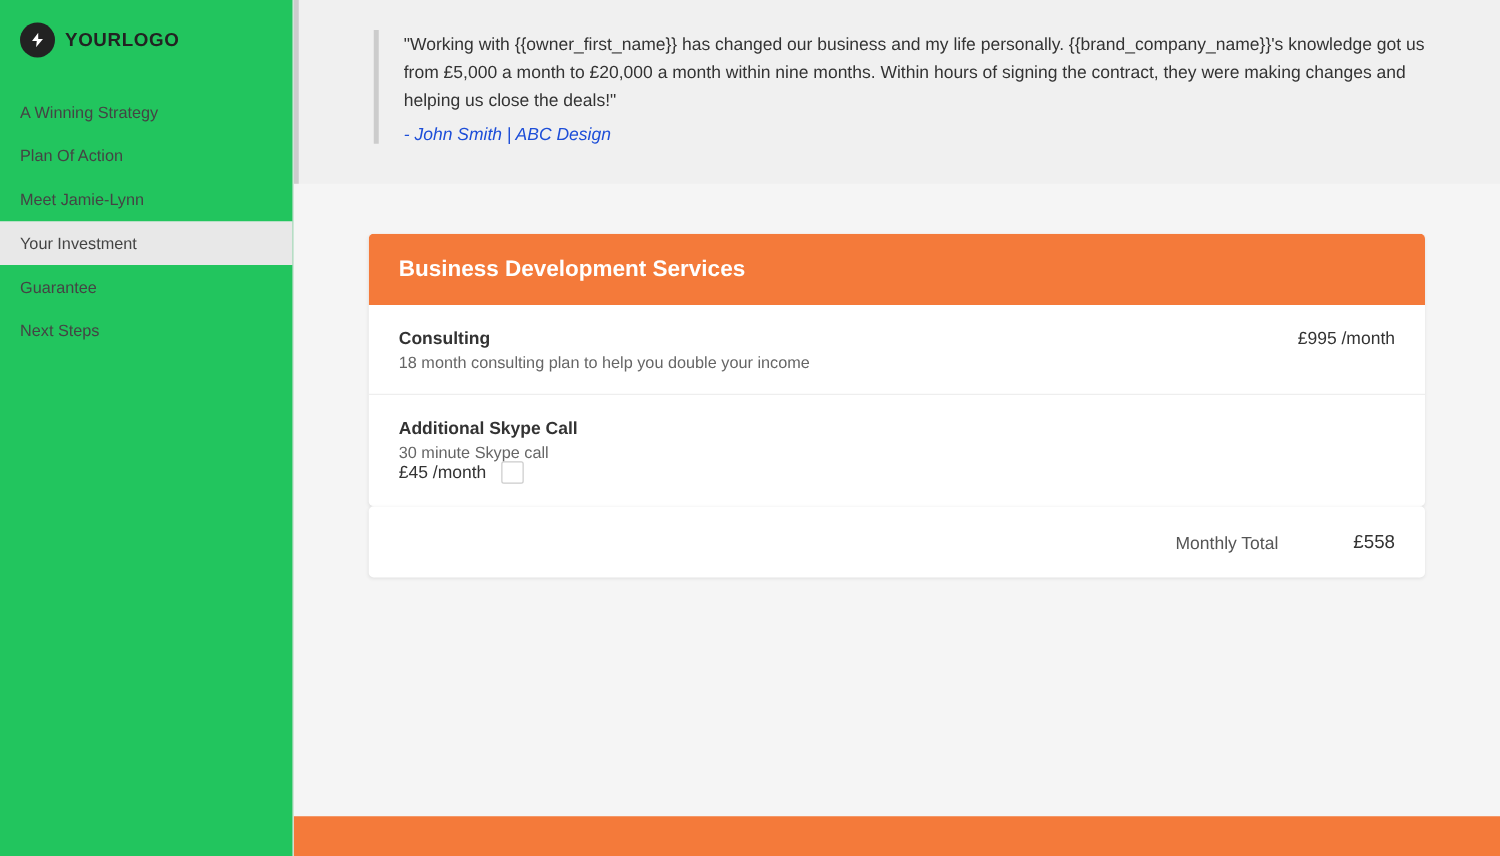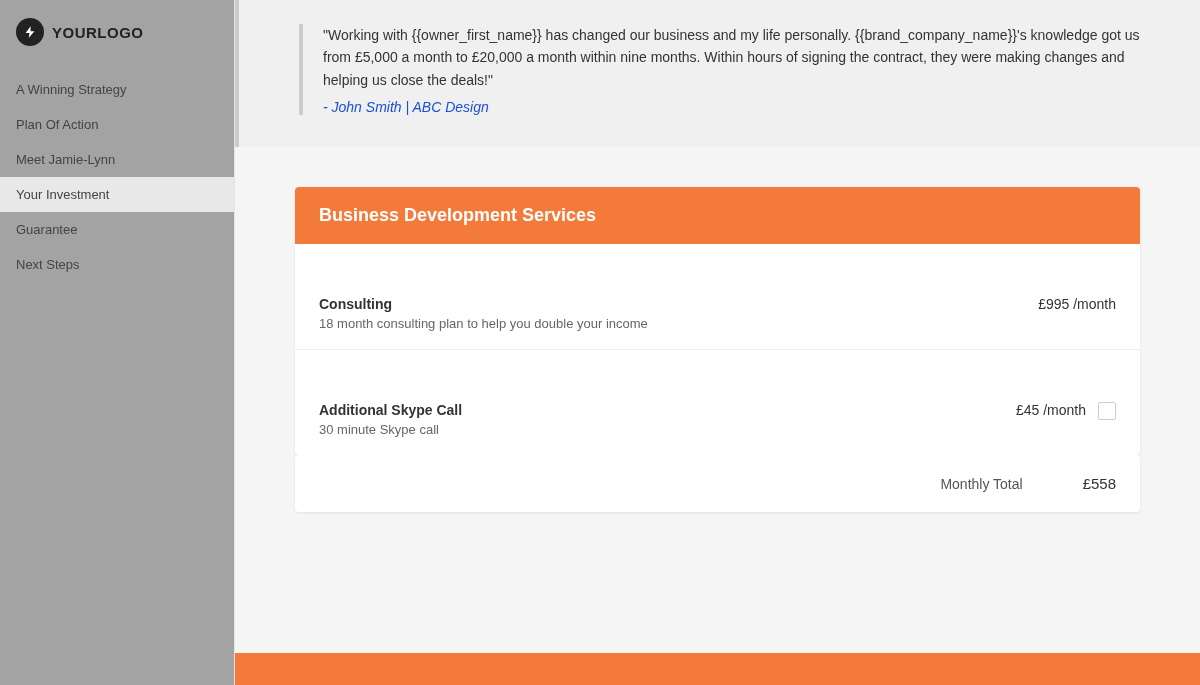--- a/index.html
+++ b/index.html
@@ -8,21 +8,21 @@
       background: #f5f5f5;
       display: flex;
       height: 685px;
       overflow: hidden;
     }
 
     
     #sidebar {
       width: 235px;
       min-width: 235px;
-      background: #a3a3a3;
+      background: #22c55e;
       border-right: 1px solid #e5e5e5;
       display: flex;
       flex-direction: column;
       padding-top: 0;
       height: 685px;
     }
 
     .sidebar-logo {
       display: flex;
       align-items: center;
@@ -138,25 +138,25 @@
       color: #fff;
       font-weight: 600;
     }
 
     .pricing-row {
       display: flex;
       align-items: flex-start;
       justify-content: space-between;
       padding: 18px 24px;
       border-bottom: 1px solid #eee;
-      margin-top: 34px;
     }
 
     .pricing-row:last-child {
       border-bottom: none;
+      flex-direction: column;
     }
 
     .pricing-row-left {
       display: flex;
       flex-direction: column;
       gap: 4px;
     }
 
     .pricing-row-title {
       font-size: 14px;

